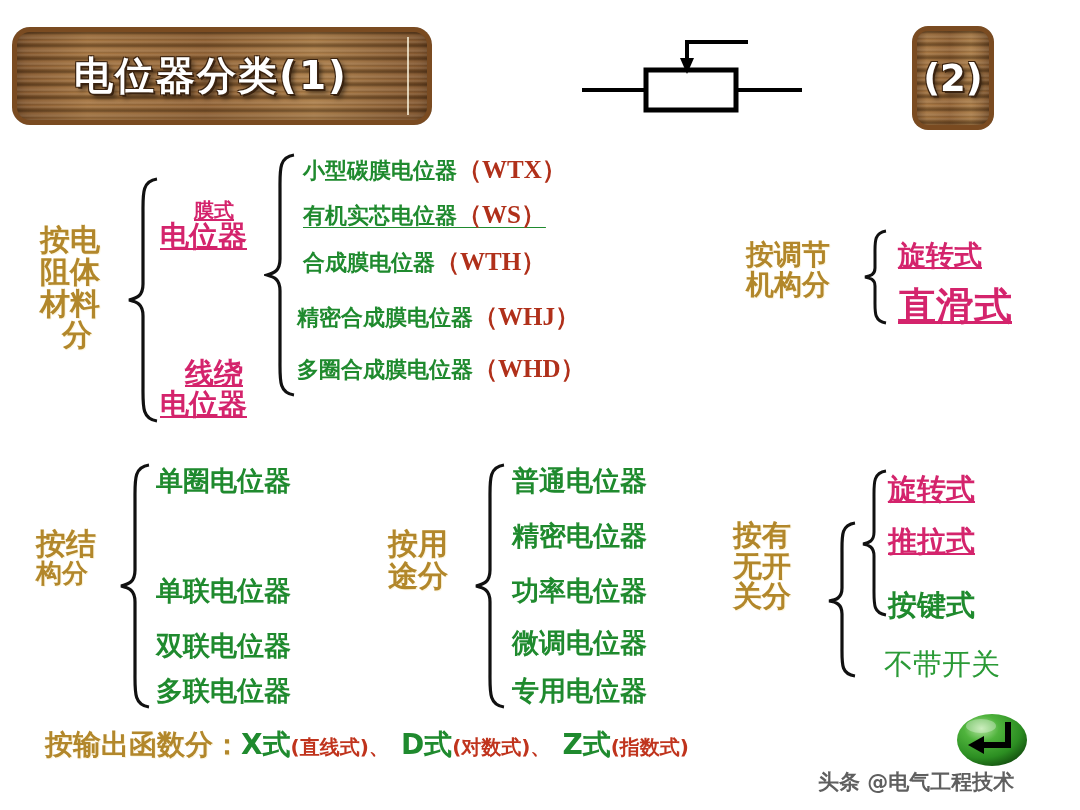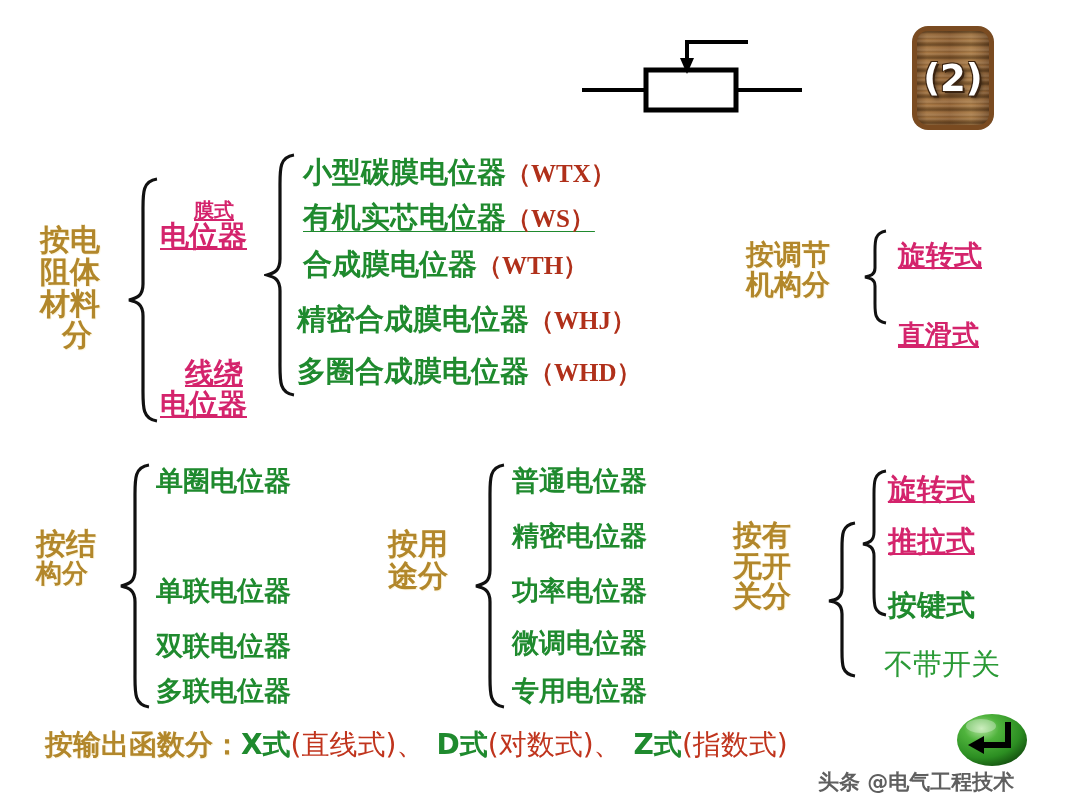--- a/index.html
+++ b/index.html
@@ -87,54 +87,58 @@
   }
   .pink.u{text-decoration:underline;text-underline-offset:2px;}
   .code{
     color:#b0301a;
     font-family:"Liberation Serif","DejaVu Serif",serif;
     font-weight:bold;
   }
   .abs{position:absolute;}
 
   .row{position:absolute;white-space:nowrap;}
-  .row .green{font-size:29px;}
+  .row .green{font-size:22px;}
   .row .code{font-size:25px;}
   .row.uline{ text-decoration:underline; text-underline-offset:4px; color:#1f8a2e;}
 
   .item-green{position:absolute;font-size:27px;}
 
   .lbl-block{position:absolute;line-height:1.06;}
   .lbl-block .gold{display:block;}
 
   
   #bottom-line{position:absolute;left:45px;top:726px;white-space:nowrap;}
   #bottom-line span{vertical-align:baseline;}
   .bl-gold{color:#b2872b;font-family:"DejaVu Sans","Liberation Sans",sans-serif;
     font-weight:bold;font-size:28px;text-shadow:1px 1px 0 #fdf6e0;}
   .bl-green{color:#1f8a2e;font-family:"DejaVu Sans","Liberation Sans",sans-serif;
     font-weight:bold;font-size:28px;}
   .bl-red{color:#c0341d;font-family:"DejaVu Sans","Liberation Sans",sans-serif;
-    font-weight:normal;font-size:28px;}
+    font-weight:bold;font-size:20px;}
 
   
   #back-button{position:absolute;left:956px;top:712px;width:72px;height:56px;}
 
   
   #watermark{
     position:absolute;left:818px;top:768px;
     font-family:"DejaVu Sans","Liberation Sans",sans-serif;
     font-size:21px;font-weight:bold;color:#3c3c3c;opacity:.82;white-space:nowrap;
   }
 </style>
 </head>
 <body>
 
 <div class="stage">
 
+  <div class="wood" id="title-plaque">
+    <div class="tline"></div>
+    <div id="title-text">电位器分类(1)</div>
+  </div>
 
   <svg id="pot-symbol" viewBox="0 0 225 92">
     <line x1="2" y1="62" x2="66" y2="62" stroke="#000" stroke-width="4"></line>
     <line x1="156" y1="62" x2="222" y2="62" stroke="#000" stroke-width="4"></line>
     <rect x="66" y="42" width="90" height="40" fill="#ffffff" stroke="#000" stroke-width="5"></rect>
     <line x1="105" y1="14" x2="168" y2="14" stroke="#000" stroke-width="4"></line>
     <line x1="107" y1="14" x2="107" y2="34" stroke="#000" stroke-width="4"></line>
     <polygon points="107,46 100,30 114,30" fill="#000"></polygon>
   </svg>
 
@@ -183,21 +187,21 @@
   </div>
 
   <div class="lbl-block" style="left:746px;top:240px;">
     <span class="gold" style="font-size:28px;">按调节</span>
     <span class="gold" style="font-size:28px;">机构分</span>
   </div>
   <svg class="abs" style="left:862px;top:228px;width:30px;height:98px;" viewBox="0 0 30 98">
     <path d="M24 3 C12 5 13 14 13 26 L13 40 C13 47 8 48 3 49 C8 50 13 51 13 58 L13 72 C13 84 12 93 24 95" fill="none" stroke="#111" stroke-width="3"></path>
   </svg>
   <div class="item-green pink u" style="left:898px;top:237px;font-size:28px;">旋转式</div>
-  <div class="item-green pink u" style="left:898px;top:281px;font-size:27px;margin-top:36px;">直滑式</div>
+  <div class="item-green pink u" style="left:898px;top:281px;font-size:38px;">直滑式</div>
 
   <div class="lbl-block" style="left:36px;top:528px;">
     <span class="gold" style="font-size:30px;">按结</span>
     <span class="gold" style="font-size:26px;">构分</span>
   </div>
   <svg class="abs" style="left:118px;top:462px;width:38px;height:248px;" viewBox="0 0 38 248">
     <path d="M31 3 C16 5 17 18 17 36 L17 108 C17 120 11 122 3 124 C11 126 17 128 17 140 L17 212 C17 230 16 243 31 245" fill="none" stroke="#111" stroke-width="3.2"></path>
   </svg>
   <div class="item-green green" style="left:156px;top:463px;">单圈电位器</div>
   <div class="item-green green" style="left:156px;top:573px;">单联电位器</div>

